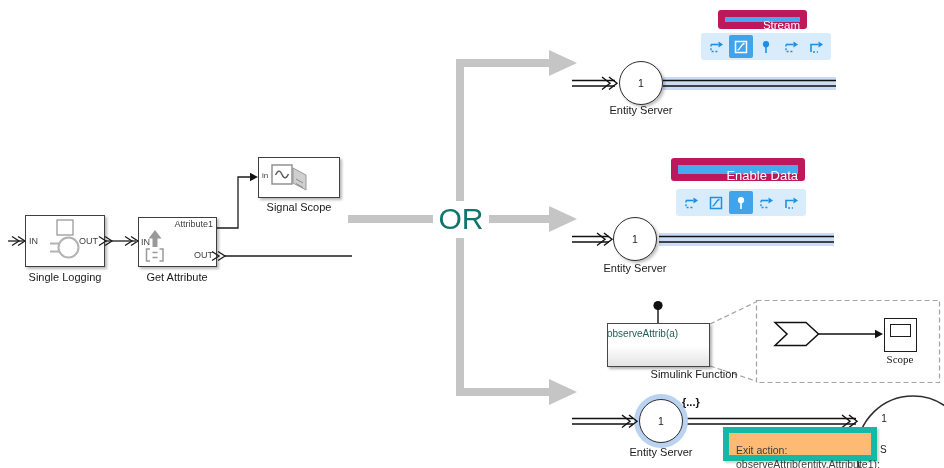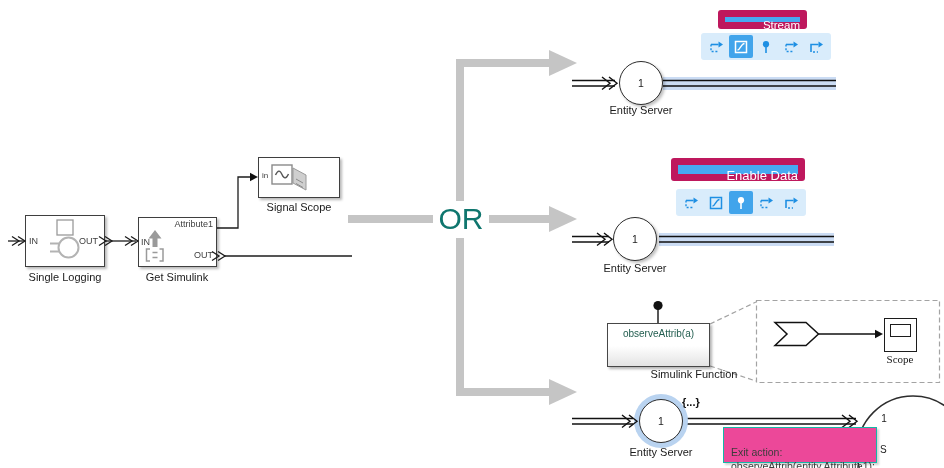--- a/index.html
+++ b/index.html
@@ -22,29 +22,29 @@
   .toolbar{position:absolute;width:130px;height:27px;background:#d9ecfb;border-radius:3px;
            display:flex;align-items:center;justify-content:space-around;padding:0 2px;box-sizing:border-box;z-index:2;}
   .tcell{width:24px;height:23px;border-radius:2px;display:flex;align-items:center;justify-content:center;color:#1e8fe3;}
   .tcell.sel{background:#41a4eb;color:#ffffff;}
   .tcell svg{display:block;}
   .ortext{position:absolute;left:433px;top:201px;width:56px;height:36px;font-size:30px;line-height:36px;
           color:#0f766e;text-align:center;z-index:2;}
   .fnblk{position:absolute;left:607px;top:323px;width:103px;height:44px;box-sizing:border-box;
          border:1.5px solid #474747;background:linear-gradient(180deg,#ffffff 52%,#e3e3e3 100%);
          box-shadow:2px 2px 2.5px rgba(0,0,0,.3);z-index:2;}
-  .fntext{position:absolute;left:607px;top:328px;width:103px;text-align:center;font-size:10px;
+  .fntext{position:absolute;left:607px;top:328px;width:103px;font-size:10px;
           color:#235e50;z-index:2;}
   .scopeblk{position:absolute;left:884px;top:318px;width:33px;height:34px;box-sizing:border-box;
             border:1.5px solid #1c1c1c;background:#fff;z-index:2;}
   .scopescreen{position:absolute;left:5px;top:5px;width:21px;height:13px;border:1.5px solid #1c1c1c;box-sizing:border-box;}
   .badge{position:absolute;left:682px;top:396px;font-size:11px;font-weight:bold;color:#111;z-index:2;}
   .tooltip{position:absolute;left:723px;top:427px;width:154px;height:34px;box-sizing:border-box;
-           background:#ec4899;border:1px solid #14b8a6;box-shadow:2px 2px 2px rgba(0,0,0,.18);
-           padding:17px 7px;z-index:4;font-size:10.5px;line-height:14px;color:#3c3c3c;white-space:nowrap;}
+           background:#fdba74;border:6px solid #14b8a6;box-shadow:2px 2px 2px rgba(0,0,0,.18);
+           padding:10px 7px;z-index:4;font-size:10.5px;line-height:14px;color:#3c3c3c;white-space:nowrap;}
   .numtag{position:absolute;font-size:10px;color:#222;z-index:2;}
 </style>
 </head>
 <body>
 
 <div class="canvas">
 
   <svg class="layer z1" width="944" height="468" viewBox="0 0 944 468">
 
     <g stroke="#c5c5c5" stroke-width="8" fill="none">
@@ -102,21 +102,21 @@
   <div class="blk" style="left:25px;top:215px;width:80px;height:52px;"></div>
   <div class="port" style="left:29px;top:236px;">IN</div>
   <div class="port" style="left:79px;top:236px;">OUT</div>
   <div class="numtag" style="left:57px;top:222px;width:16px;text-align:center;font-size:8px;">1</div>
   <div class="blabel" style="left:15px;top:271px;width:100px;">Single Logging</div>
 
   <div class="blk" style="left:138px;top:217px;width:79px;height:50px;"></div>
   <div class="port" style="left:155px;top:219px;width:58px;text-align:right;">Attribute1</div>
   <div class="port" style="left:141px;top:237px;">IN</div>
   <div class="port" style="left:180px;top:250px;width:33px;text-align:right;">OUT</div>
-  <div class="blabel" style="left:127px;top:271px;width:100px;">Get Simulink</div>
+  <div class="blabel" style="left:127px;top:271px;width:100px;">Get Attribute</div>
 
   <div class="blk" style="left:258px;top:157px;width:82px;height:41px;"></div>
   <div class="port" style="left:262px;top:171px;font-size:8px;">in</div>
   <div class="blabel" style="left:249px;top:201px;width:100px;">Signal Scope</div>
 
   <div class="ortext">OR</div>
 
   <div class="btn btn1">Stream Signals</div>
   <div class="toolbar" style="left:701px;top:33px;">
     <div class="tcell">

